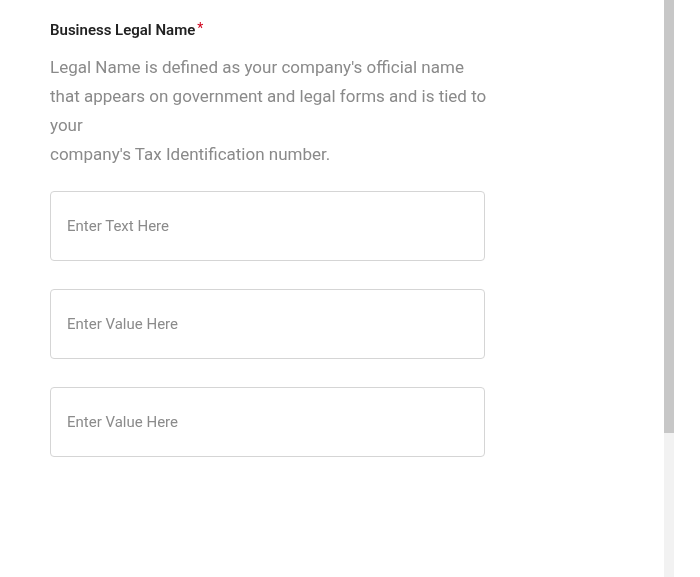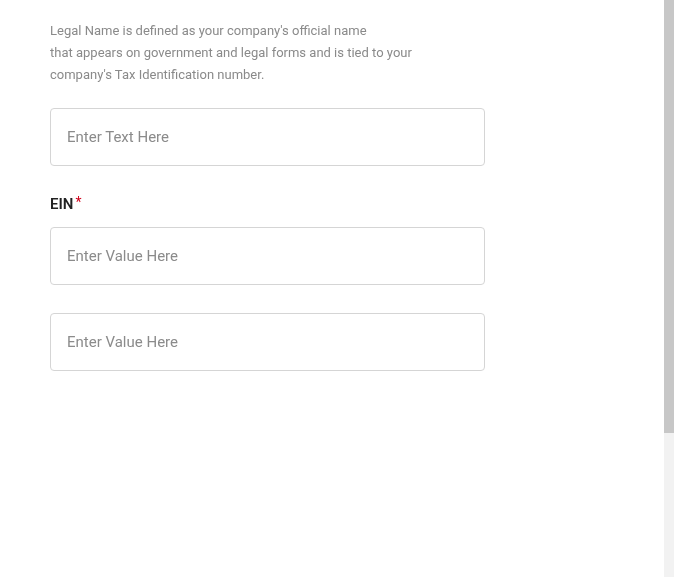--- a/index.html
+++ b/index.html
@@ -29,29 +29,29 @@
       display: inline-block;
       margin-bottom: 14px;
     }
     .required-asterisk {
       color: #d0021b;
       font-size: 14px;
       margin-left: 2px;
       vertical-align: top;
     }
     .help-text {
-      font-size: 13px;
+      font-size: 17px;
       color: #8a8a8a;
       line-height: 1.7;
       margin-bottom: 22px;
       max-width: 440px;
     }
     .text-input {
       width: 435px;
-      height: 58px;
+      height: 70px;
       border: 1px solid #d5d5d5;
       border-radius: 4px;
       padding: 0 16px;
       font-size: 15px;
       color: #333;
       outline: none;
       font-family: inherit;
     }
     .text-input::placeholder {
       color: #8b8b8b;
@@ -73,28 +73,28 @@
       background: #c7c7c7;
       border-radius: 0;
     }
   </style>
 </head>
 <body>
 
 <div class="form-container">
 
   <div class="field-group">
+    <div>
+      <span class="field-label">Business Legal Name</span><span class="required-asterisk">*</span>
+    </div>
     <div class="help-text">Legal Name is defined as your company's official name<br>that appears on government and legal forms and is tied to your<br>company's Tax Identification number.</div>
     <input type="text" class="text-input" placeholder="Enter Text Here" style="">
   </div>
 
   <div class="field-group">
-    <div>
-      <span class="field-label">EIN</span><span class="required-asterisk">*</span>
-    </div>
     <input type="text" class="text-input" placeholder="Enter Value Here" style="">
   </div>
 
   <div class="field-group">
     <input type="text" class="text-input" placeholder="Enter Value Here" style="">
   </div>
 
 </div>
 
 <div class="scrollbar-track">

